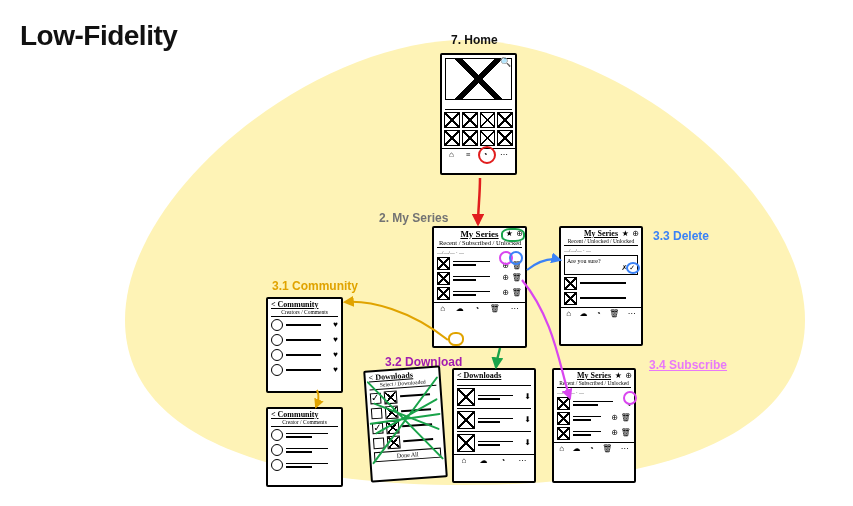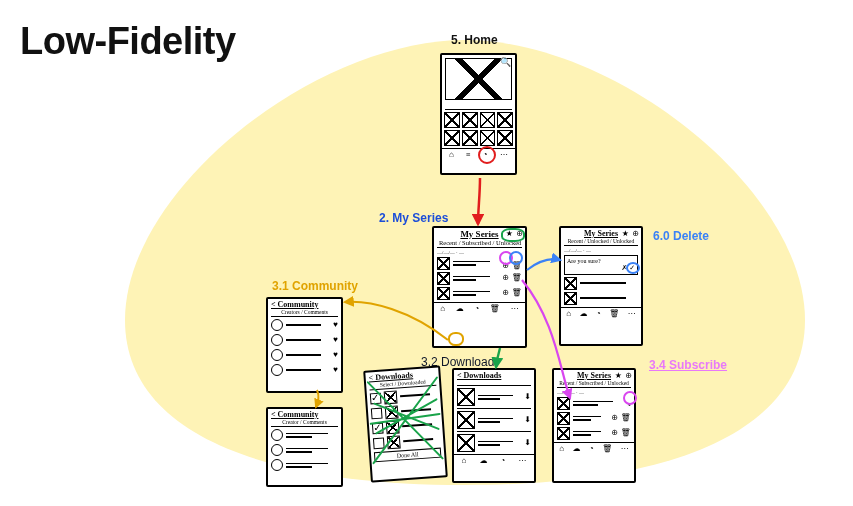--- a/index.html
+++ b/index.html
@@ -9,21 +9,21 @@
     height: 506px;
     background: #fff;
     font-family: 'Helvetica Neue', Arial, sans-serif;
     overflow: hidden;
     position: relative;
   }
   .title {
     position: absolute;
     top: 20px;
     left: 20px;
-    font-size: 38px;
+    font-size: 28px;
     font-weight: 800;
     color: #111;
     letter-spacing: -0.5px;
   }
   .blob {
     position: absolute;
     top: 30px;
     left: 115px;
     width: 700px;
     height: 460px;
@@ -35,23 +35,23 @@
     inset: 0;
     z-index: 2;
   }
   .label {
     position: absolute;
     font-size: 12px;
     font-weight: 600;
     white-space: nowrap;
   }
   .label.home { color: #111; }
-  .label.myseries { color: #1d4ed8; font-weight: 700; }
+  .label.myseries { color: #737373; font-weight: 700; }
   .label.community { color: #e0a300; text-align: center; }
-  .label.download { color: #0f172a; font-weight: 400; margin-left: 36px; }
+  .label.download { color: #a21caf; font-weight: 700; }
   .label.delete { color: #3b82f6; }
   .label.subscribe { color: #e879f9; }
 
   .wireframe {
     position: absolute;
     background: #fff;
     border: 2px solid #000;
     border-radius: 2px;
     box-sizing: border-box;
     font-family: 'Comic Sans MS', 'Segoe Script', cursive;
@@ -183,21 +183,21 @@
              C 690 400, 560 455, 350 455
              C 140 455, 10 400, 10 290
              C 10 160, 200 10, 350 10 Z" fill="#fef3b6"></path>
   </svg>
 </div>
 
 <div class="title">Low-Fidelity</div>
 
 <div class="stage">
 
-  <div class="label home" style="top:33px; left:451px;">5. Home</div>
+  <div class="label home" style="top:33px; left:451px;">7. Home</div>
 
   <div class="wireframe" style="top:53px; left:440px; width:77px; height:122px;">
     <span class="tag">🔍</span>
     <div class="hero"></div>
     <div style="font-size:6px; margin:0 3px; height:6px; border-bottom:1px solid #000;"></div>
     <div class="row">
       <div class="sq"></div>
         <div class="sq"></div>
         <div class="sq"></div>
         <div class="sq"></div>
@@ -402,21 +402,21 @@
       <span class="ic">⬇</span>
     </div>
     <div class="btnbar">
       <span>⌂</span>
       <span>☁</span>
       <span>◔</span>
       <span>⋯</span>
     </div>
   </div>
 
-  <div class="label delete" style="top:229px; left:653px;">6.0  Delete</div>
+  <div class="label delete" style="top:229px; left:653px;">3.3  Delete</div>
 
   <div class="wireframe tiny" style="top:226px; left:559px; width:84px; height:120px;">
     <div class="hdr">My Series</div>
     <span style="position:absolute; top:1px; right:2px; font-size:8px;">⊕</span>
     <span style="position:absolute; top:1px; right:12px; font-size:8px;">★</span>
     <div class="sub">Recent / Unlocked / Unlocked</div>
     <div style="font-size:5px;margin:0 3px;">—/—/— · —</div>
     <div style="margin:2px 3px;border:1.5px solid #000;padding:2px;font-size:6px;">
       <span>Are you sure?</span>
       <div style="text-align:right;font-size:7px;">

